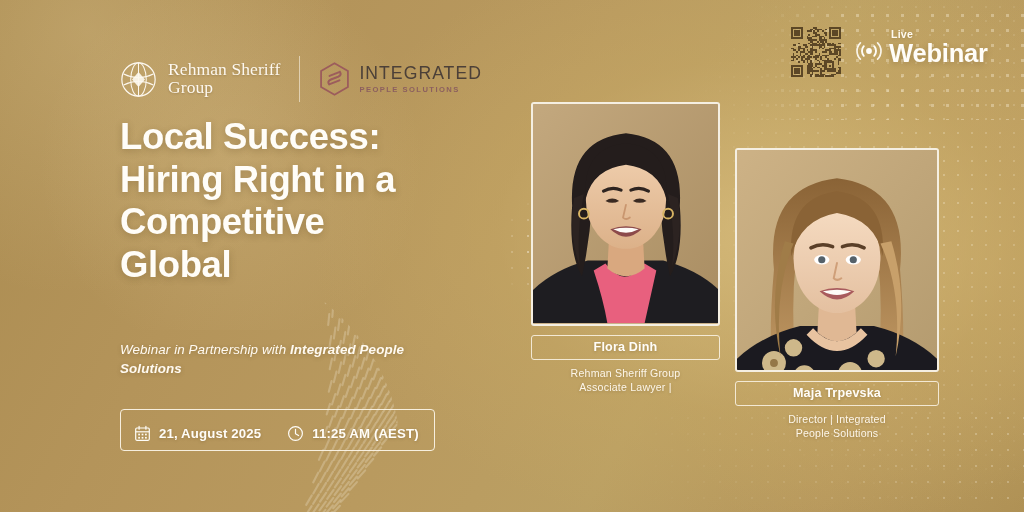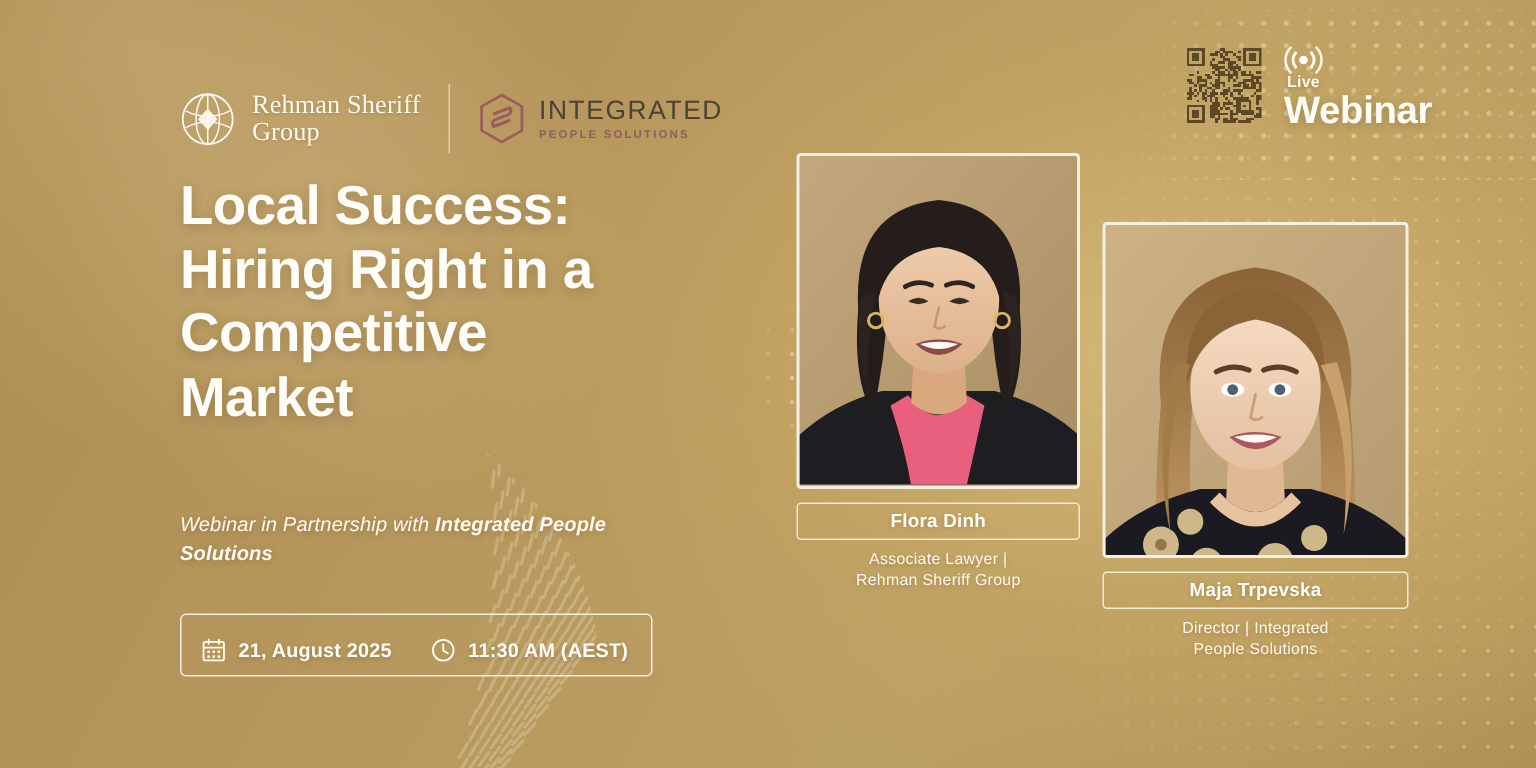--- a/index.html
+++ b/index.html
@@ -118,21 +118,21 @@
     font-size:13.2px; font-weight:700; color:#fffdf8; letter-spacing:.15px;
     white-space:nowrap; text-shadow:0 1px 3px rgba(92,68,30,0.28);
   }
 
   
   .badge{
     position:absolute; left:791px; top:27px;
     display:flex; align-items:center; gap:15px;
   }
   .qr{ width:50px; height:50px; display:block; }
-  .badge-txt{ position:relative; display:flex; gap:7px;flex-direction:column; }
+  .badge-txt{ position:relative; display:flex; align-items:flex-end; gap:7px; }
   .bcast{ width:26px; height:26px; margin-bottom:2px; flex:0 0 auto; }
   .wb-wrap{ position:relative; }
   .wb-live{
     position:absolute; left:2px; top:-13px;
     font-size:10.6px; font-weight:600; color:#fffaf0; letter-spacing:.2px;
     text-shadow:0 1px 3px rgba(92,68,30,0.30);
   }
   .wb-main{
     font-size:25.5px; font-weight:700; color:#fffdf8; letter-spacing:-0.2px;
     line-height:1; text-shadow:0 2px 6px rgba(92,68,30,0.28);
@@ -772,21 +772,21 @@
         <div class="ips-top">INTEGRATED</div>
         <div class="ips-bot">PEOPLE SOLUTIONS</div>
       </div>
     </div>
   </div>
 
   <h1 class="headline">
     <span class="ln">Local Success:</span>
     <span class="ln">Hiring Right in a</span>
     <span class="ln">Competitive</span>
-    <span class="ln">Market</span>
+    <span class="ln">Global</span>
   </h1>
 
   <div class="subtitle"><span>Webinar in Partnership with </span><b>Integrated People Solutions</b></div>
 
   <div class="pill">
     <div class="pill-item">
       <svg class="pi-ico" viewBox="0 0 20 20">
         <rect x="2" y="3.5" width="16" height="14.5" rx="1.4" fill="none" stroke="#fffdf8" stroke-width="1.4"></rect>
         <path d="M2 8 H18" stroke="#fffdf8" stroke-width="1.4"></path>
         <path d="M6 1.6 V5 M14 1.6 V5" stroke="#fffdf8" stroke-width="1.4" stroke-linecap="round"></path>
@@ -799,21 +799,21 @@
           <rect x="13" y="14" width="2" height="2"></rect>
         </g>
       </svg>
       <span class="pi-txt">21, August 2025</span>
     </div>
     <div class="pill-item">
       <svg class="pi-ico" viewBox="0 0 20 20">
         <circle cx="10" cy="10" r="8.1" fill="none" stroke="#fffdf8" stroke-width="1.4"></circle>
         <path d="M10 5.2 V10.3 L13.6 12.4" fill="none" stroke="#fffdf8" stroke-width="1.4" stroke-linecap="round" stroke-linejoin="round"></path>
       </svg>
-      <span class="pi-txt">11:30 AM (AEST)</span>
+      <span class="pi-txt">11:25 AM (AEST)</span>
     </div>
   </div>
 
   <div class="badge">
     <svg class="qr" viewBox="0 0 29 29" shape-rendering="crispEdges">
       <rect width="29" height="29" fill="none"></rect>
       <g fill="#5c4726" id="qr-cells">
           <rect x="0" y="0" width="1" height="1"></rect>
           <rect x="1" y="0" width="1" height="1"></rect>
           <rect x="2" y="0" width="1" height="1"></rect>
@@ -1283,22 +1283,22 @@
 
         <path d="M79 128 Q95 122 111 128 Q95 143 79 128 Z" fill="#8c4a4a"></path>
         <path d="M82 128 Q95 125 108 128 Q95 135 82 128 Z" fill="#fdfaf6"></path>
 
         <circle cx="52" cy="112" r="5" fill="none" stroke="#d8b463" stroke-width="2"></circle>
         <circle cx="138" cy="112" r="5" fill="none" stroke="#d8b463" stroke-width="2"></circle>
       </svg>
     </div>
     <div class="spk-name">Flora Dinh</div>
     <div class="spk-role">
+      <span>Rehman Sheriff Group</span>
       <span>Associate Lawyer |</span>
-      <span>Rehman Sheriff Group</span>
     </div>
   </div>
 
   <div class="spk" id="spk2">
     <div class="spk-photo">
       <svg class="ph" viewBox="0 0 184 224" preserveAspectRatio="xMidYMid slice">
         <defs>
           <linearGradient id="bg2" x1="0" y1="0" x2="1" y2="1">
             <stop offset="0" stop-color="#cdb286"></stop>
               <stop offset="1" stop-color="#b39a6e"></stop>

